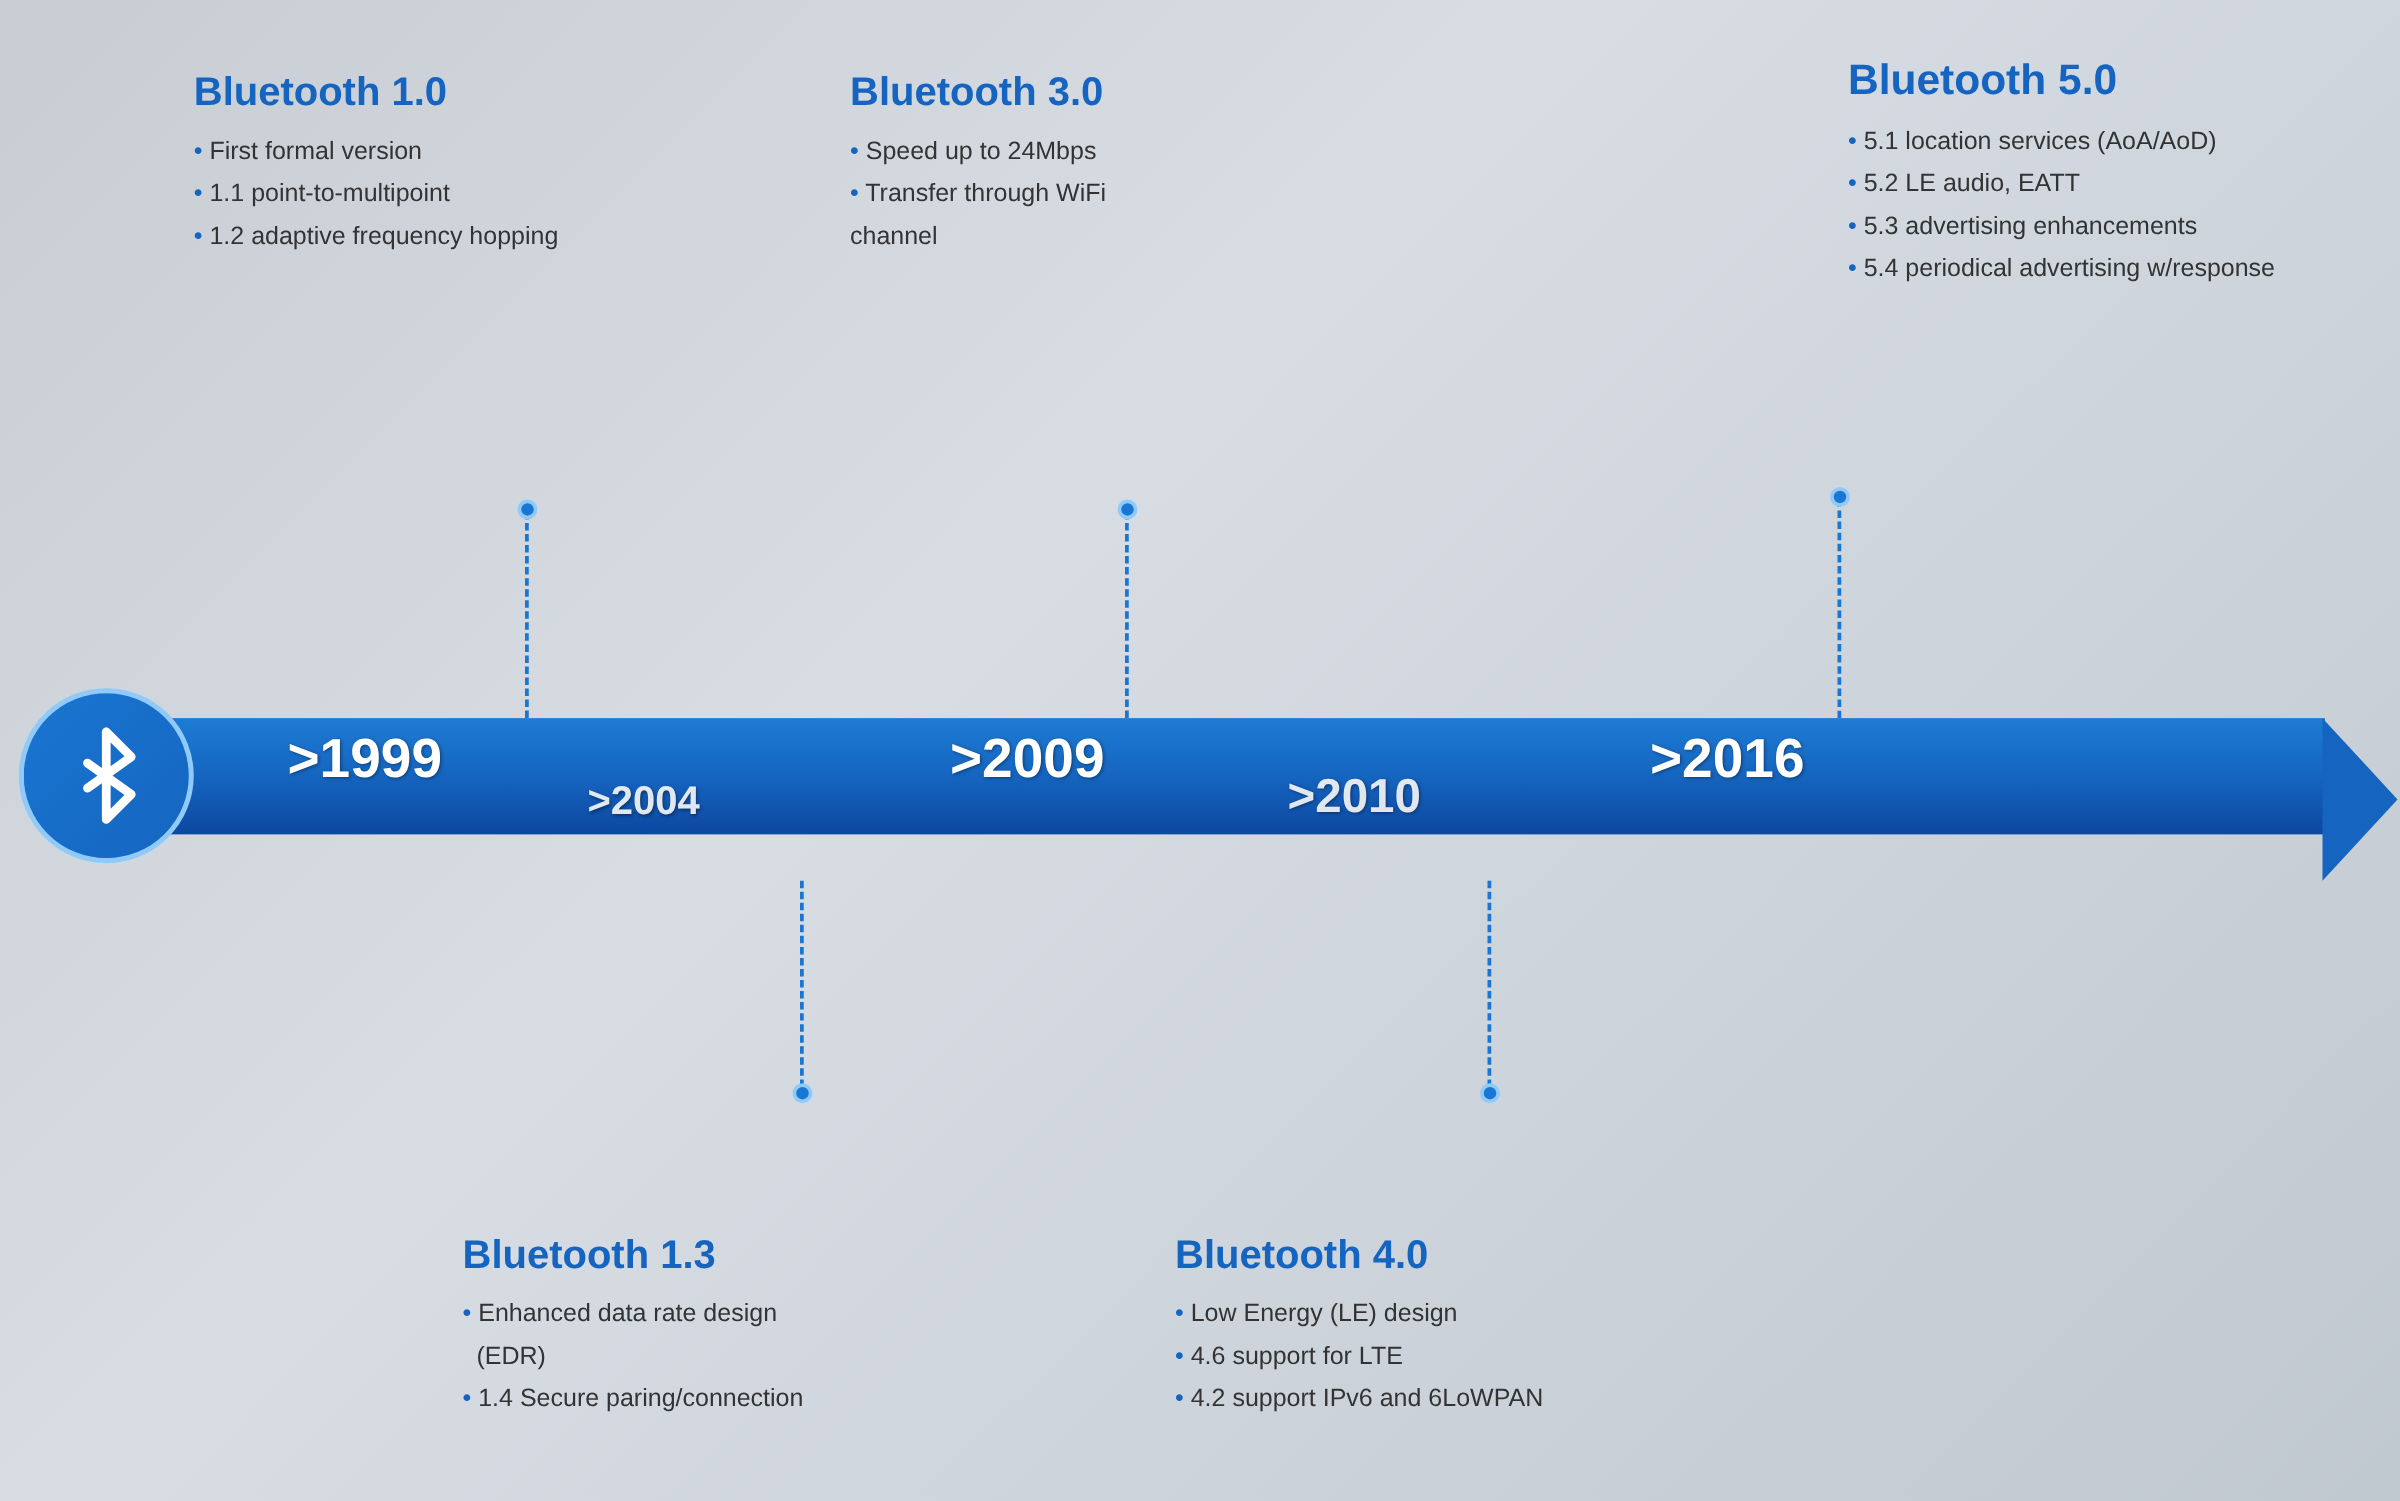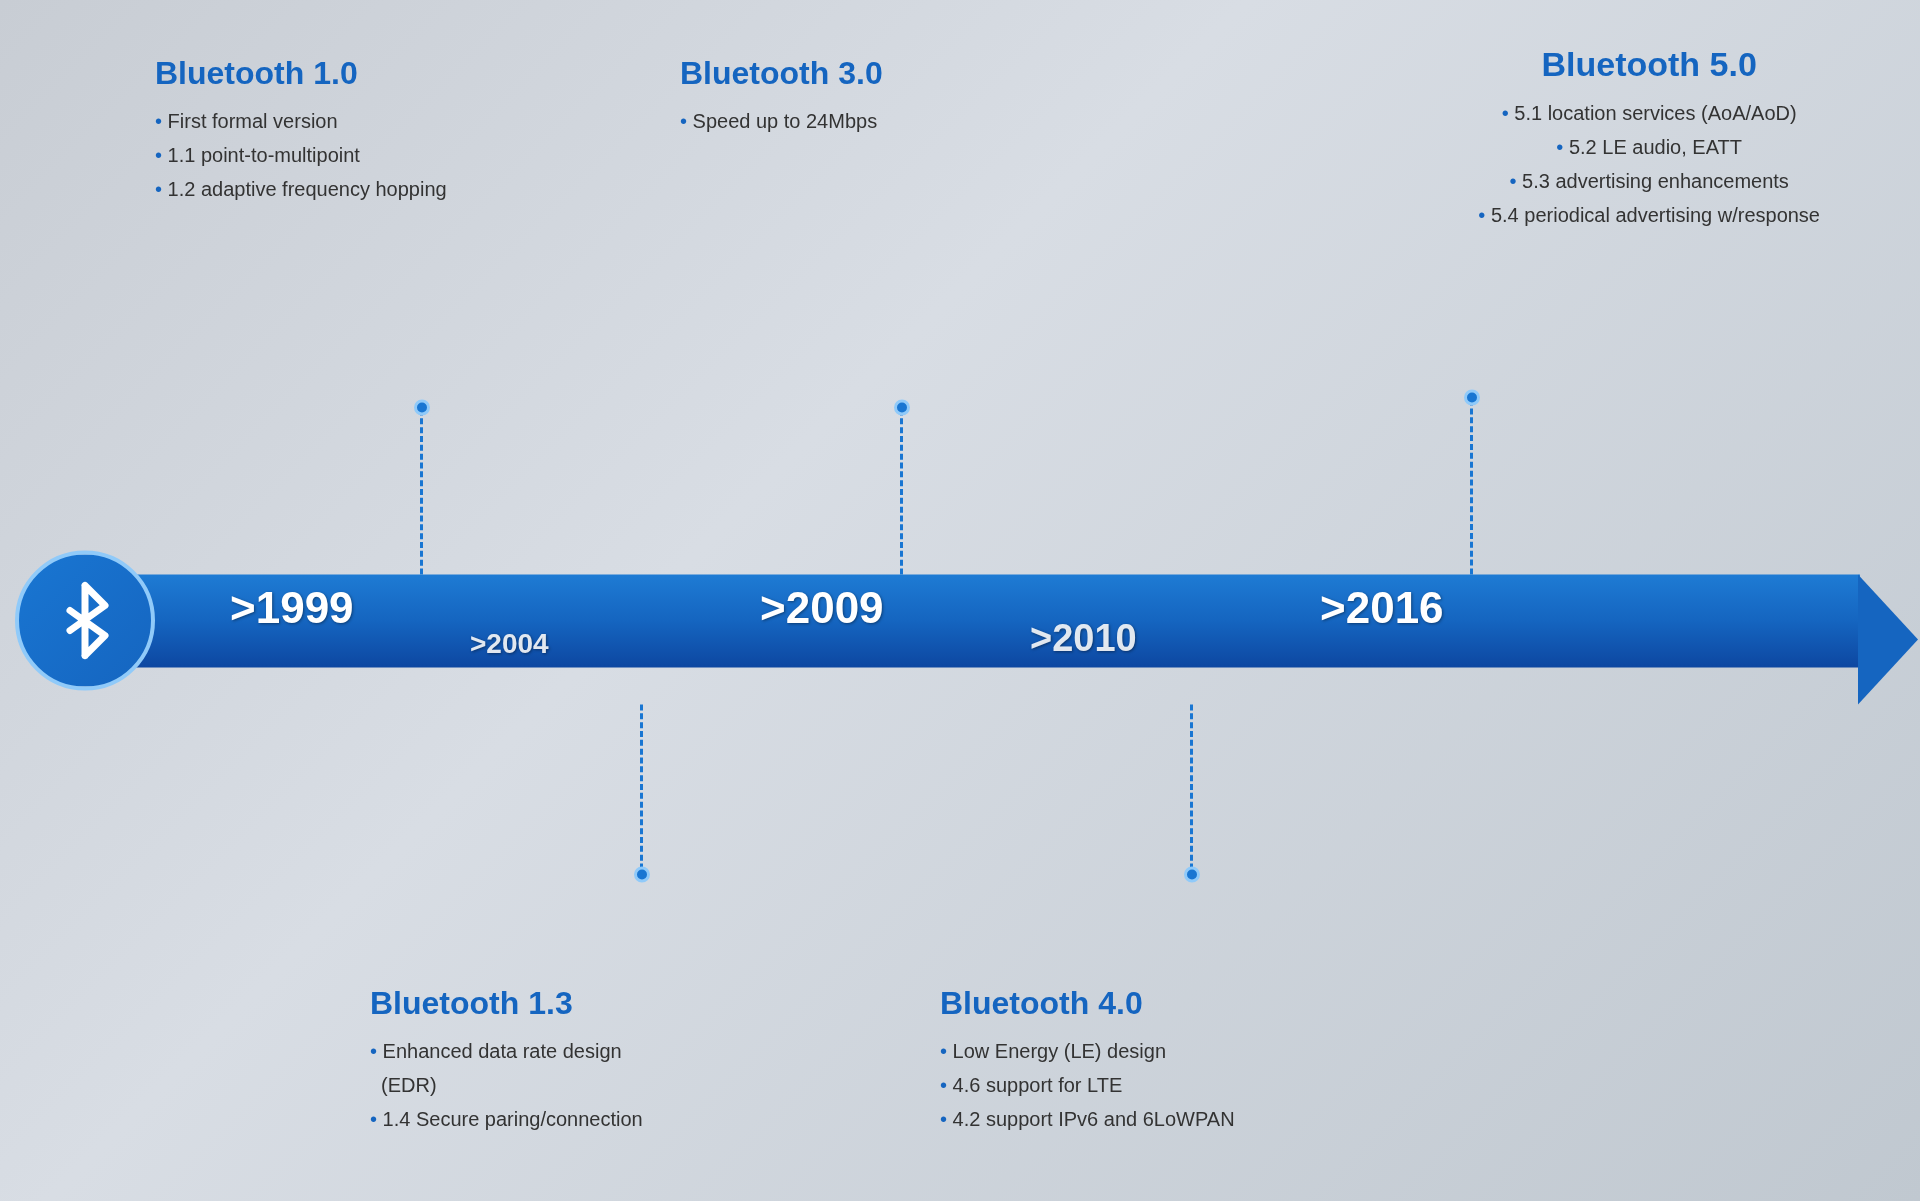--- a/index.html
+++ b/index.html
@@ -51,21 +51,20 @@
       position: absolute;
       left: 680px;
       top: 55px;
     }
 
     
     .bt50-info {
       position: absolute;
       right: 100px;
       top: 45px;
-      text-align: center;
     }
 
     
     .bt20-info {
       position: absolute;
       left: 370px;
       bottom: 65px;
     }
 
     
@@ -86,20 +85,21 @@
       <li>First formal version</li>
       <li>1.1 point-to-multipoint</li>
       <li>1.2 adaptive frequency hopping</li>
     </ul>
   </div>
 
   <div class="bt30-info">
     <div class="bt-version-title">Bluetooth 3.0</div>
     <ul class="bt-features">
       <li>Speed up to 24Mbps</li>
+      <li>Transfer through WiFi<br>channel</li>
     </ul>
   </div>
 
   <div class="bt50-info">
     <div class="bt-version-title" style="font-size:34px;">Bluetooth 5.0</div>
     <ul class="bt-features">
       <li>5.1 location services (AoA/AoD)</li>
       <li>5.2 LE audio, EATT</li>
       <li>5.3 advertising enhancements</li>
       <li>5.4 periodical advertising w/response</li>
@@ -123,21 +123,21 @@
 
       <div style="position:absolute; left:-65px; top:50%; transform:translateY(-50%); width:140px; height:140px; background:linear-gradient(135deg, #1976d2, #1565c0); border-radius:50%; display:flex; align-items:center; justify-content:center; border:4px solid #90caf9;">
 
         <svg width="70" height="80" viewBox="0 0 60 80">
           <path d="M30 5 L30 75 M30 5 L50 25 L15 50 M30 75 L50 55 L15 30" stroke="white" stroke-width="7" fill="none" stroke-linecap="round" stroke-linejoin="round"></path>
         </svg>
       </div>
 
       <div style="position:absolute; left:150px; top:8px; color:white; font-size:44px; font-weight:900; text-shadow:1px 1px 3px rgba(0,0,0,0.4);">&gt;1999</div>
 
-      <div style="position:absolute; left:390px; bottom:8px; color:rgba(255,255,255,0.88); font-size:28px; font-weight:900; text-shadow:1px 1px 3px rgba(0,0,0,0.4);">&gt;2004</div>
+      <div style="position:absolute; left:390px; bottom:8px; color:rgba(255,255,255,0.88); font-size:32px; font-weight:900; text-shadow:1px 1px 3px rgba(0,0,0,0.4);">&gt;2004</div>
 
       <div style="position:absolute; left:680px; top:8px; color:white; font-size:44px; font-weight:900; text-shadow:1px 1px 3px rgba(0,0,0,0.4);">&gt;2009</div>
 
       <div style="position:absolute; left:950px; bottom:8px; color:rgba(255,255,255,0.88); font-size:38px; font-weight:700; text-shadow:1px 1px 3px rgba(0,0,0,0.4);">&gt;2010</div>
 
       <div style="position:absolute; left:1240px; top:8px; color:white; font-size:44px; font-weight:900; text-shadow:1px 1px 3px rgba(0,0,0,0.4);">&gt;2016</div>
 
     </div>
 
     <div style="position:absolute; left:560px; top:130px; width:3px; height:165px; border-left:3px dashed #1976d2;"></div>

